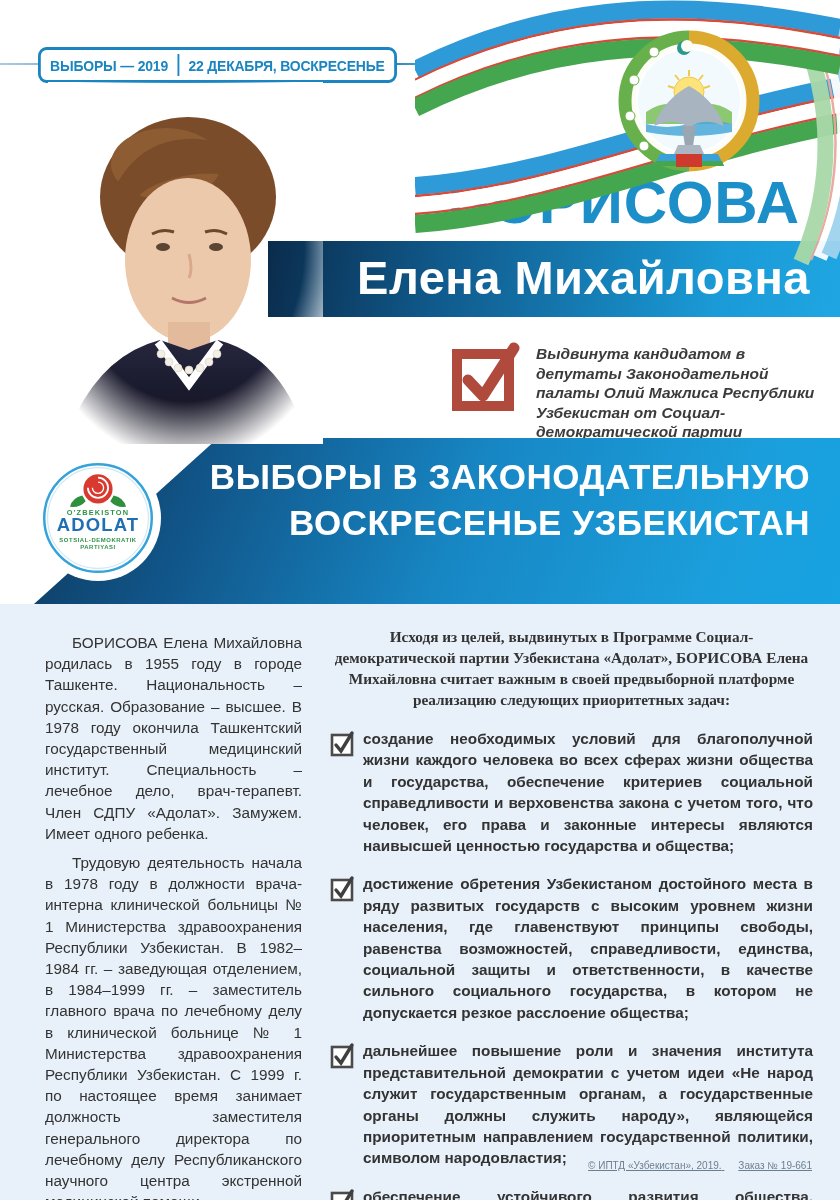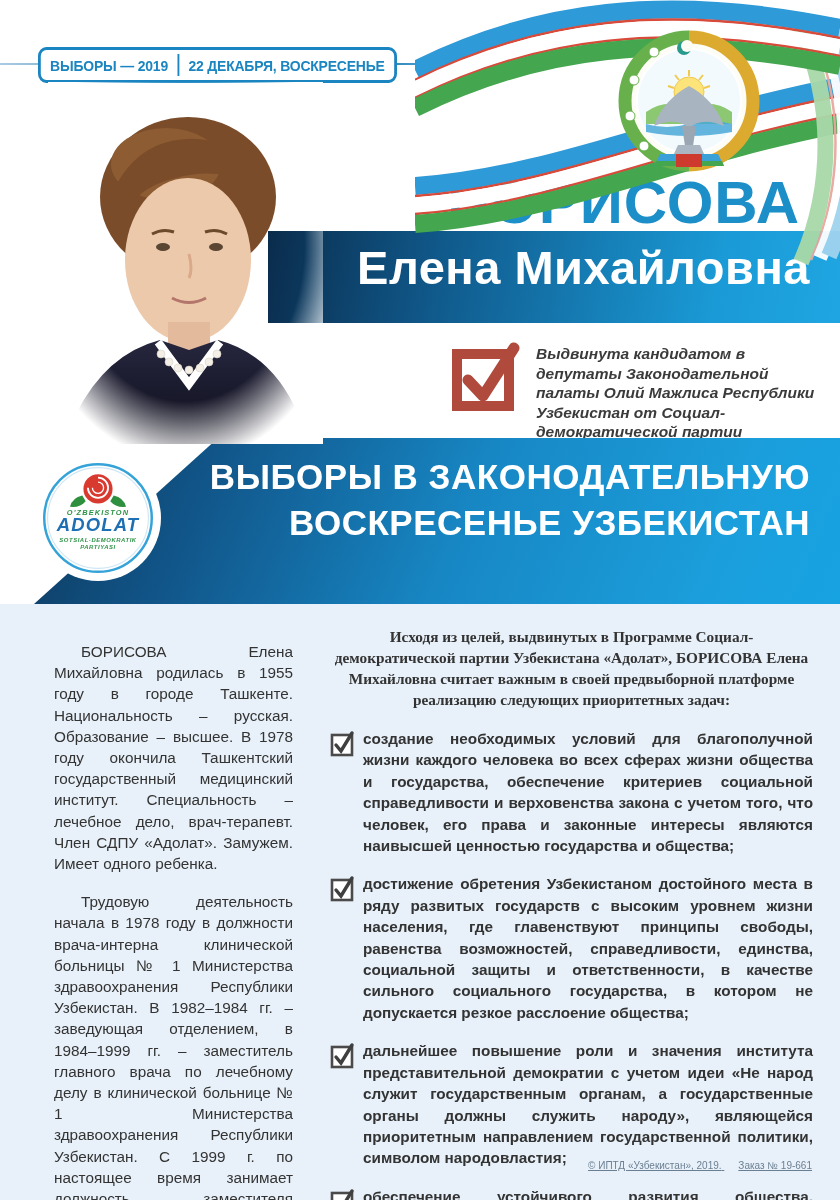--- a/index.html
+++ b/index.html
@@ -17,21 +17,21 @@
            transform:scaleX(.93); transform-origin:left center; letter-spacing:-.2px; }
   .badge-sep { width:2px; height:22px; background:#1a85c0; }
 
   
   .ribbon-svg { position:absolute; left:415px; top:0; width:425px; height:300px; z-index:4; pointer-events:none; }
   .emblem-svg { position:absolute; left:616px; top:28px; width:146px; height:146px; z-index:5; }
 
   
   .surname { position:absolute; left:330px; top:168px; right:40px; z-index:2;
              text-align:right; font-size:60px; font-weight:bold; color:#1c8fc8; letter-spacing:1px; }
-  .name-band { position:absolute; left:268px; top:231px; right:0; height:92px; z-index:1;
+  .name-band { position:absolute; left:268px; top:241px; right:0; height:76px; z-index:1;
                background:linear-gradient(100deg,#0a2c4c 0%,#10598b 30%,#1a9ad6 78%,#1fa6e2 100%); }
   .name-band span { display:block; text-align:right; padding-right:30px;
                     font-size:47px; font-weight:bold; color:#ffffff; line-height:74px; letter-spacing:.5px; }
 
   .photo-svg { position:absolute; left:48px; top:82px; width:275px; height:362px; z-index:3; }
 
   
   .nomination { position:absolute; left:450px; top:338px; width:380px; z-index:2; display:flex; gap:14px; }
   .check-red-svg { width:72px; height:78px; flex:none; }
   .nomination-text { font-size:15.5px; line-height:19.5px; font-weight:bold; font-style:italic;
@@ -40,27 +40,27 @@
   
   .banner { position:absolute; left:0; top:438px; width:840px; height:166px; z-index:2;
             background:linear-gradient(112deg,#0d3456 0%,#11568a 25%,#1787c4 55%,#1b9fdc 85%,#17a2e2 100%);
             clip-path:polygon(218px 0,840px 0,840px 166px,34px 166px); }
   .banner-text { padding-top:16px; padding-right:30px; text-align:right;
                  color:#ffffff; font-weight:bold; font-size:35px; line-height:46px; letter-spacing:.5px; }
   .banner-text span { display:block; }
 
   
   .party-logo { position:absolute; left:42px; top:462px; width:112px; height:112px; z-index:5;
-                border-radius:50%; background:#ffffff; box-shadow:0 0 0 7px #ffffff;font-style:italic; }
+                border-radius:50%; background:#ffffff; box-shadow:0 0 0 7px #ffffff; }
 
   
   .content { position:absolute; left:0; top:604px; width:840px; height:596px; background:#e8f1f9; }
   .col-left { position:absolute; left:37px; top:20px; width:273px;
               font-size:15.3px; line-height:21.2px; color:#333333; text-align:justify; }
-  .col-left p { margin:17px; text-indent:27px; }
+  .col-left p { margin:8px; text-indent:27px; }
   .col-right { position:absolute; left:330px; top:22px; width:483px; color:#333333; }
   .platform-intro { font-weight:bold; font-size:15.3px; line-height:21px; text-align:center; margin:0 0 18px 0;font-family:Liberation Serif, serif; }
   .platform-item { position:relative; padding-left:33px; margin-bottom:17px;
                    font-size:15.3px; line-height:21.4px; text-align:justify;font-weight:bold; }
   .cb { position:absolute; left:0; top:2px; width:26px; height:27px; }
   .imprint { position:absolute; right:28px; top:556px; font-size:10px; color:#6b7f92;text-decoration:underline; }
   .imprint span { margin-left:14px; }
 </style>
 </head>
 <body>

